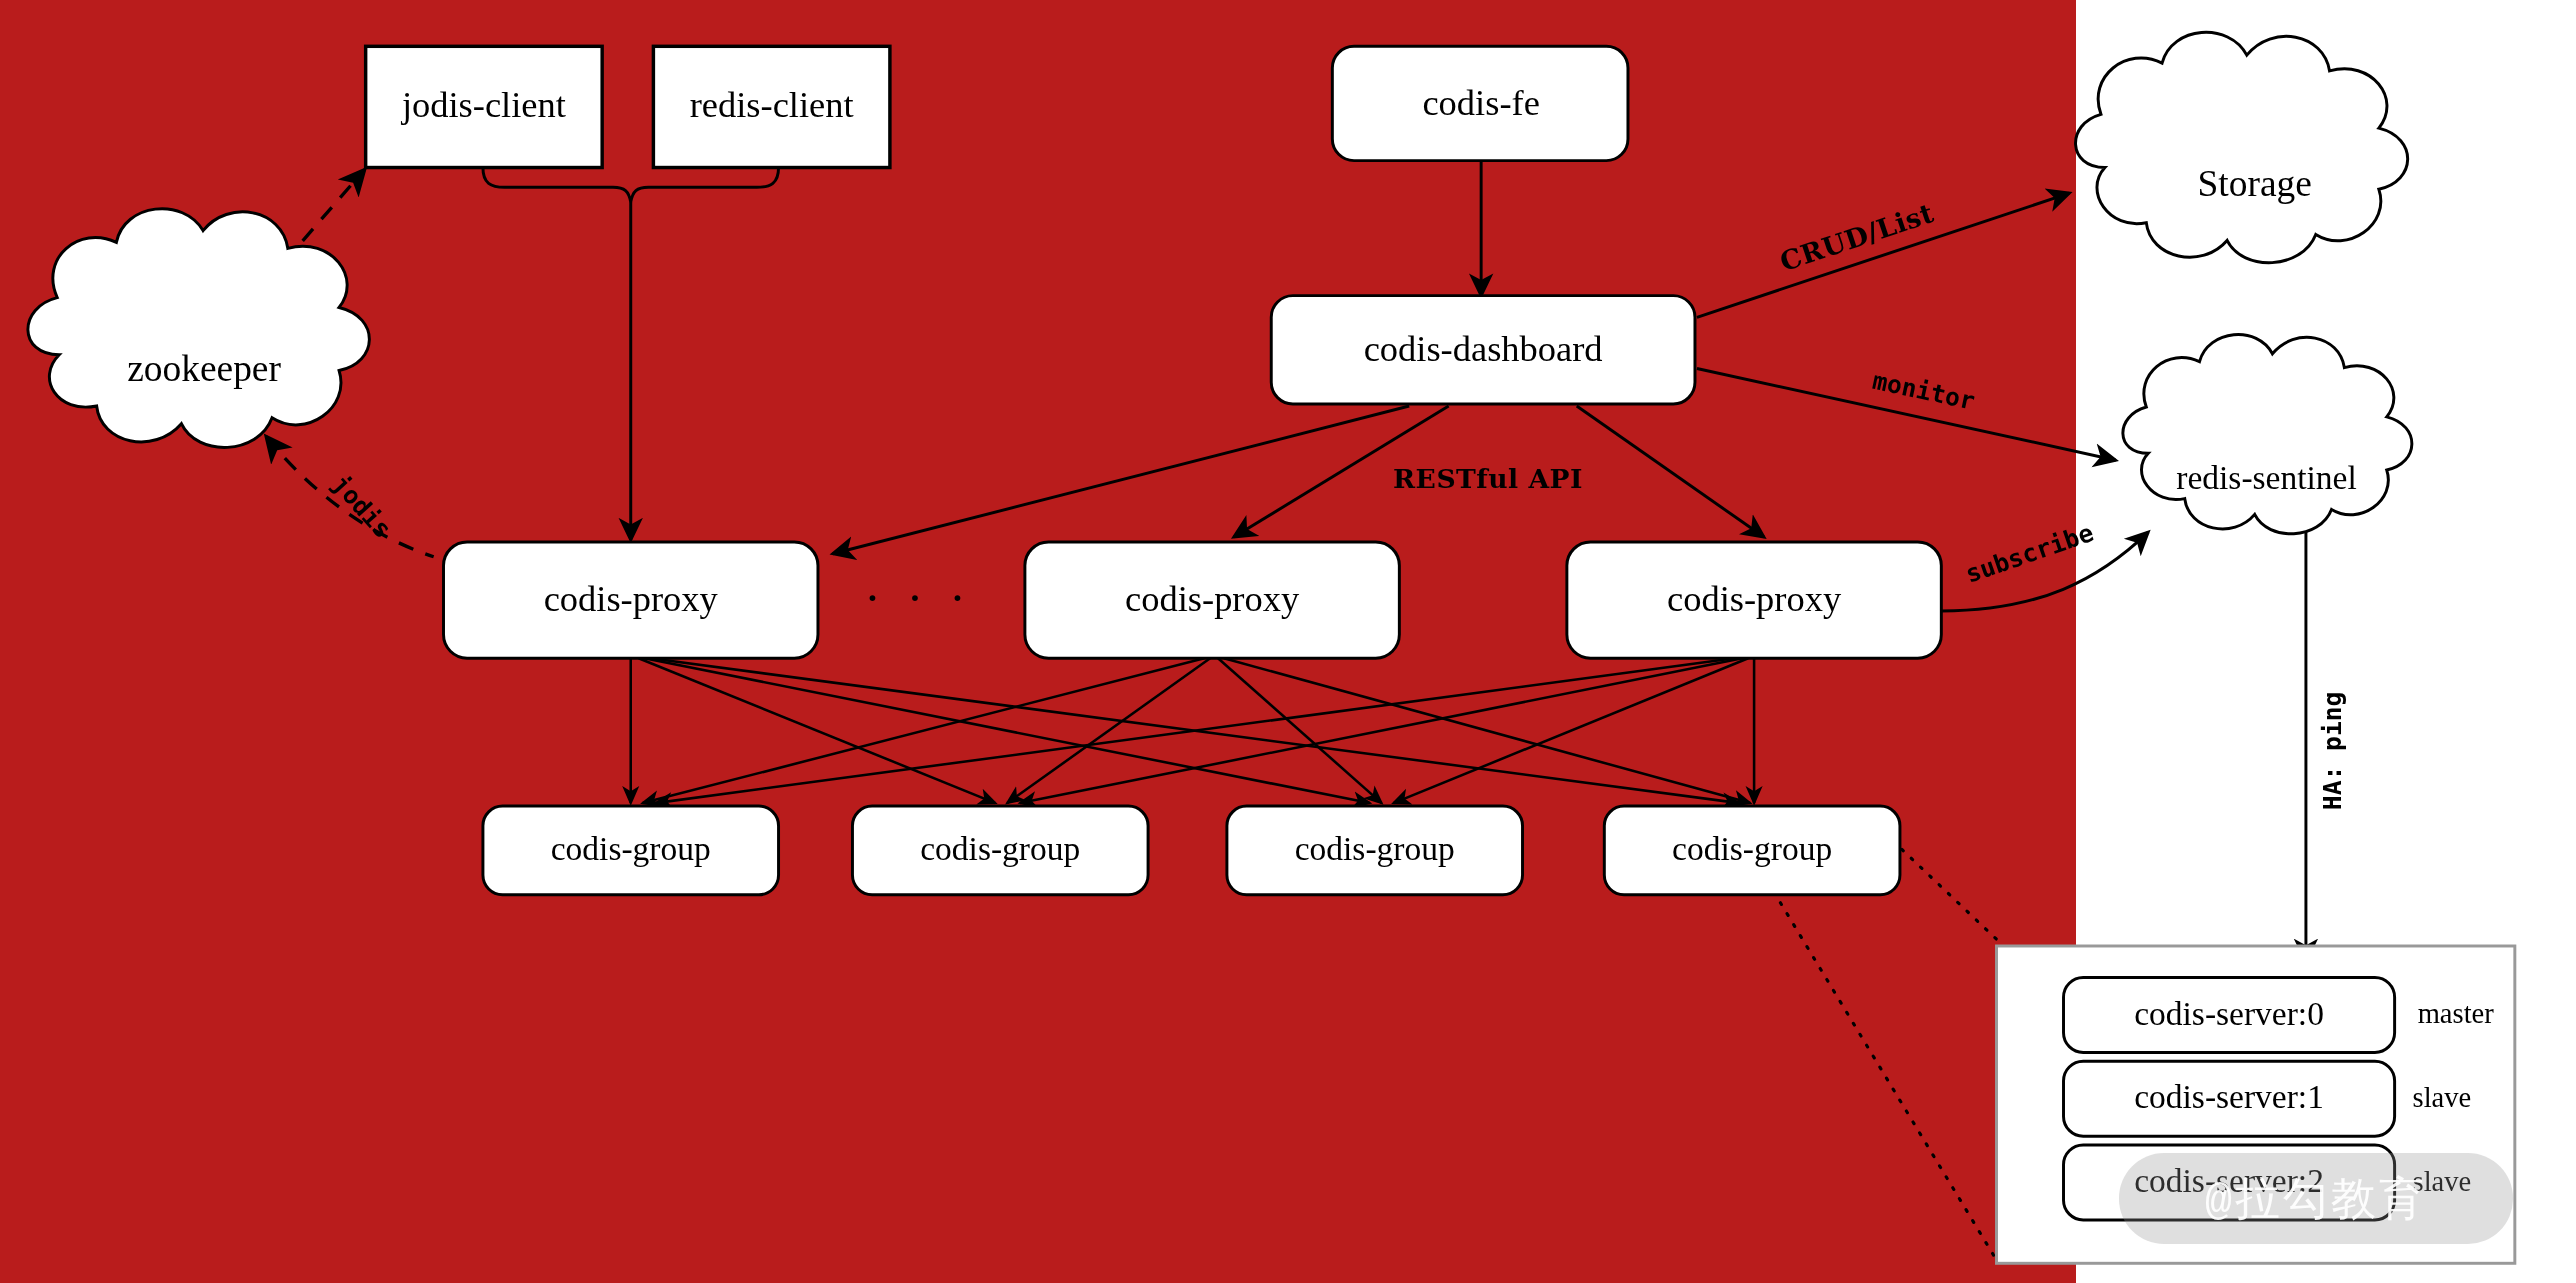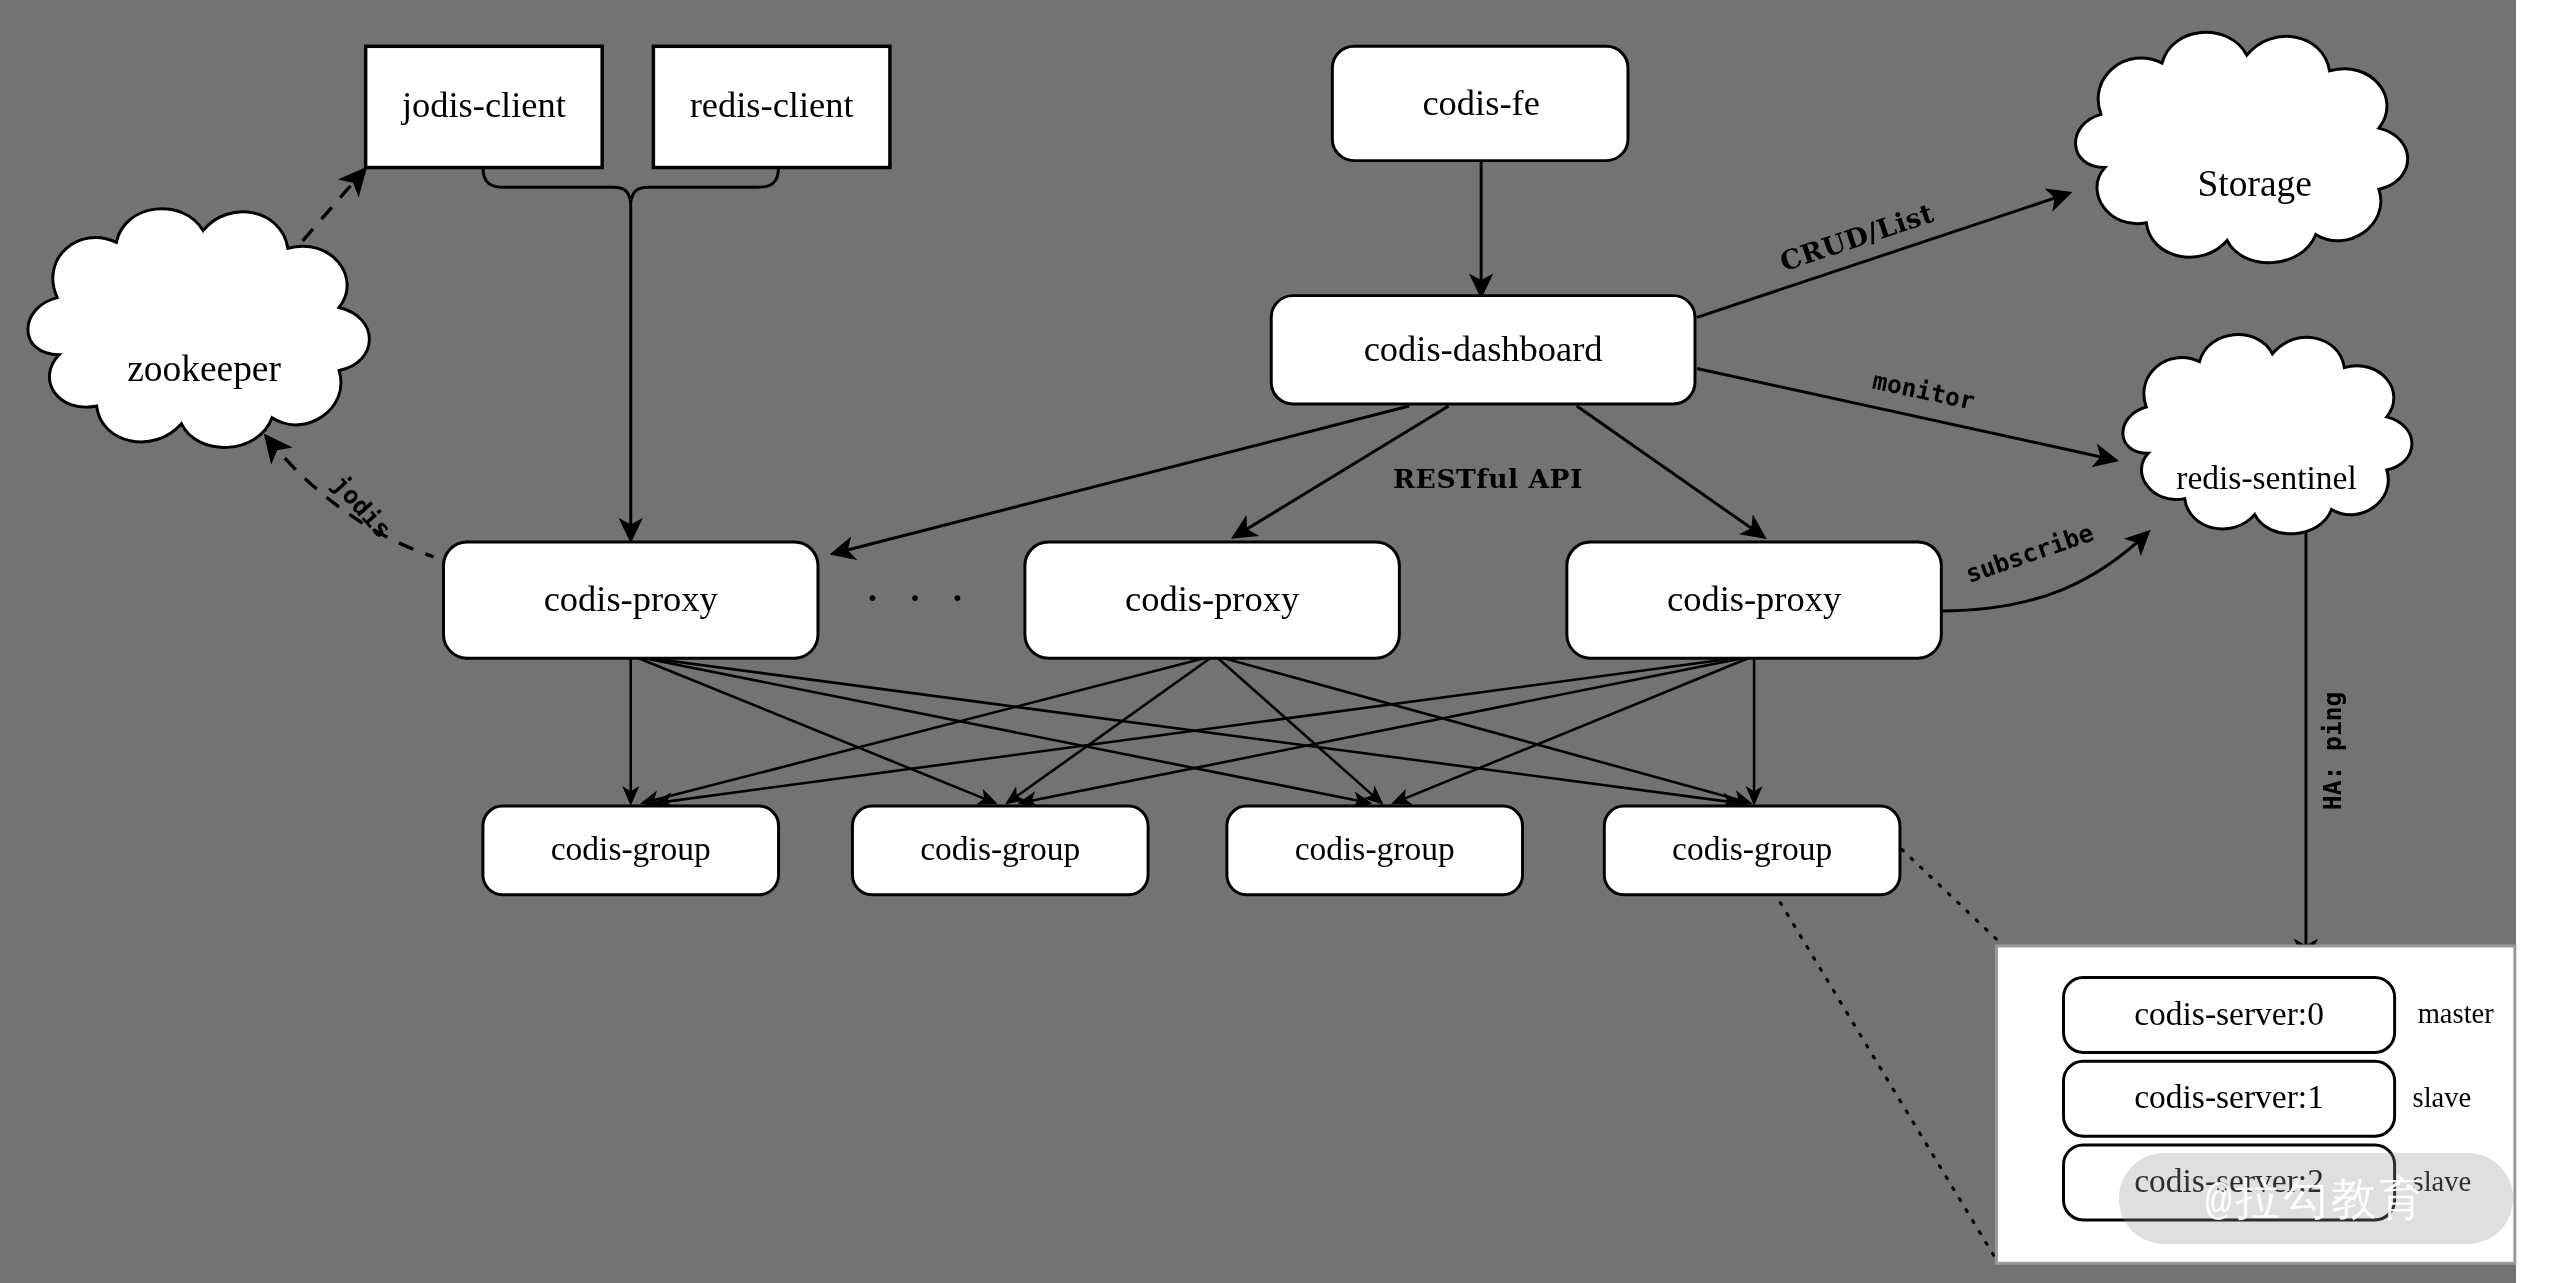--- a/index.html
+++ b/index.html
@@ -1,21 +1,21 @@
 <!DOCTYPE html>
 <html><head>
 <meta charset="utf-8">
 <style>
   html,body{margin:0;padding:0;background:#ffffff;}
   body{
     width:2576px;height:1283px;
     font-family:"Liberation Serif","DejaVu Serif",serif;
     overflow:hidden;
   }
-  #diagram-root{position:relative;width:2516px;height:1283px;background:#737373;}
+  #diagram-root{position:relative;width:2076px;height:1283px;background:#b91c1c;}
   svg#codis-svg{position:absolute;left:0;top:0;width:2576px;height:1283px;display:block;}
   .node-rect{fill:#ffffff;stroke:#000000;stroke-width:3;}
   .node-rect-sharp{fill:#ffffff;stroke:#000000;stroke-width:3.5;}
   .cloud-path{fill:#ffffff;stroke:#000000;stroke-width:3;}
   .edge{fill:none;stroke:#000000;stroke-width:3;}
   .edge-thin{fill:none;stroke:#000000;stroke-width:2.6;}
   .edge-dashed{fill:none;stroke:#000000;stroke-width:3.4;stroke-dasharray:16 13;}
   .edge-dotted{fill:none;stroke:#000000;stroke-width:3.2;stroke-dasharray:2 11;stroke-linecap:round;}
   .brace{fill:none;stroke:#000000;stroke-width:3;}
   .group-box{fill:#ffffff;stroke:#999999;stroke-width:3;}

